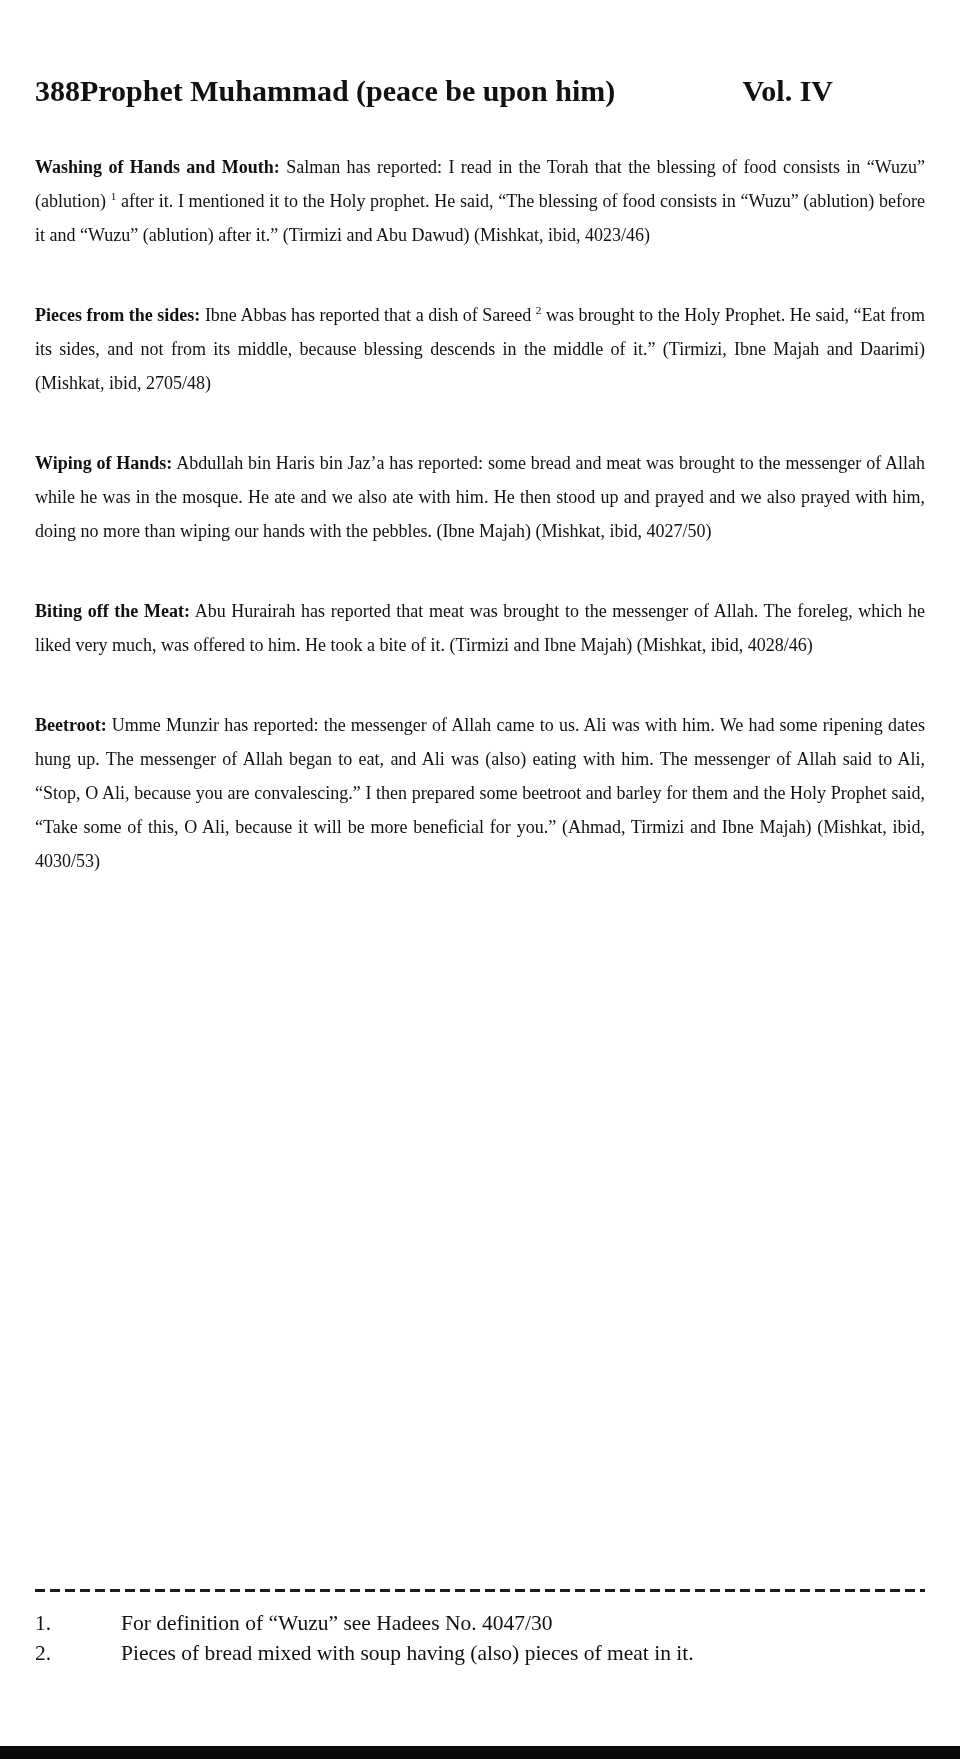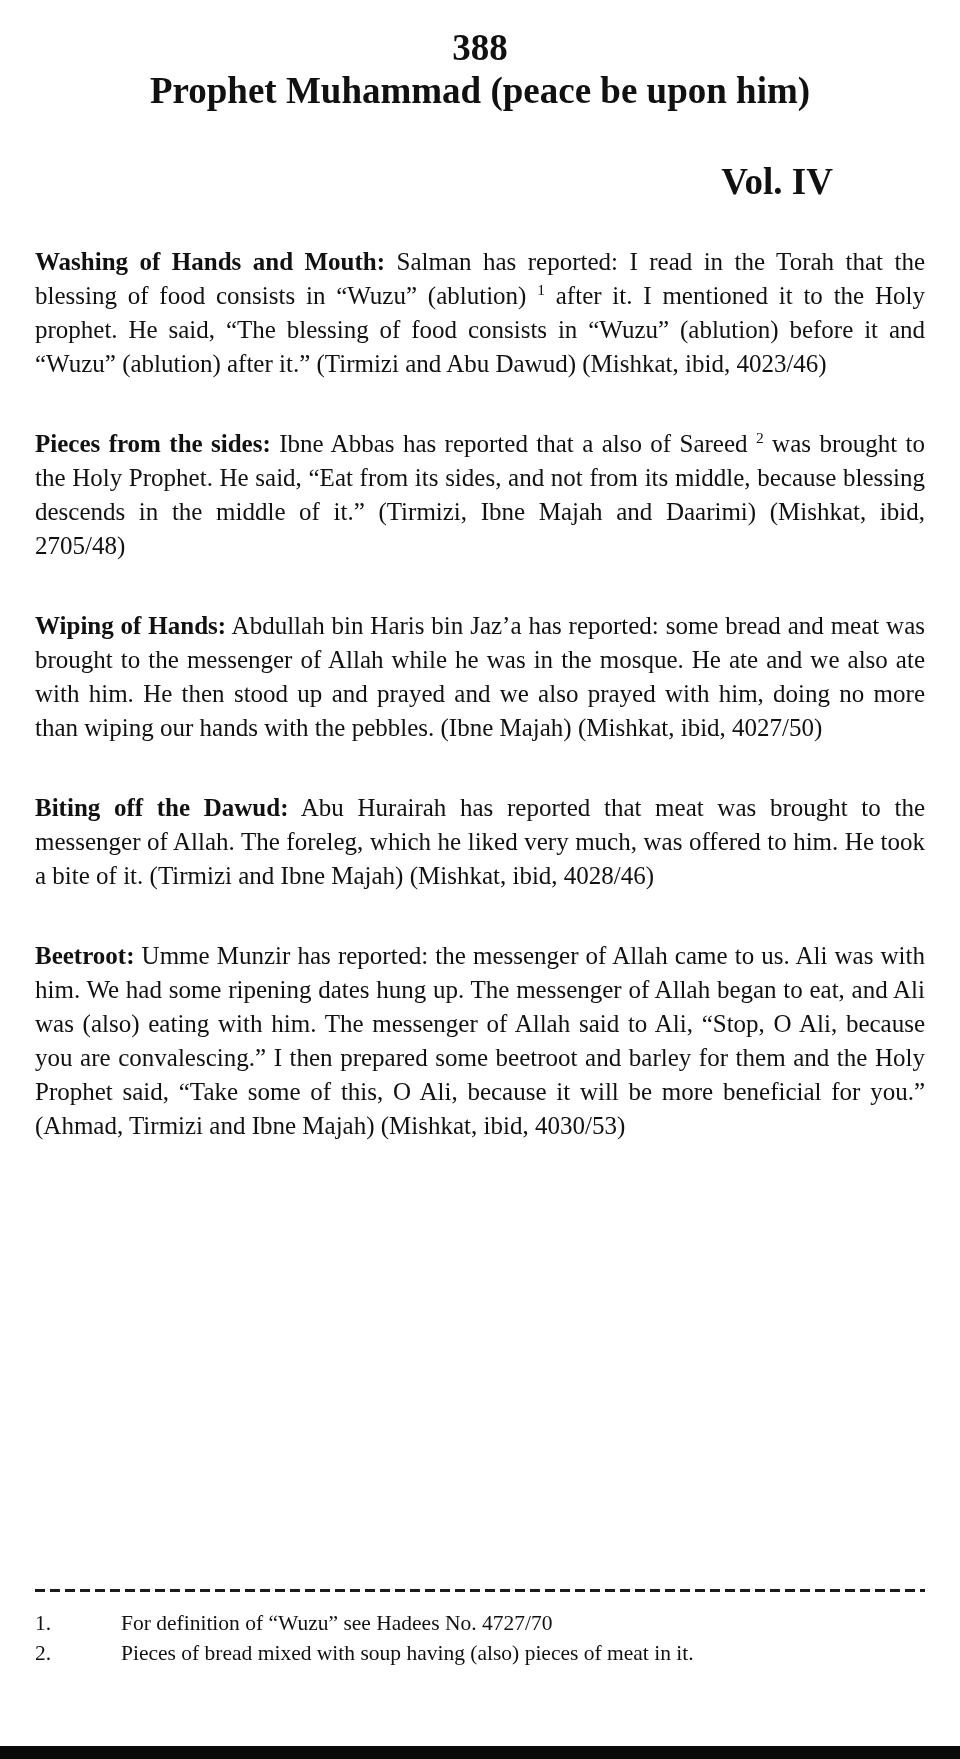--- a/index.html
+++ b/index.html
@@ -14,40 +14,39 @@
     background: #ffffff;
     color: #111111;
     font-family: "Liberation Serif", serif;
     padding: 26px 35px 0 35px;
     display: flex;
     flex-direction: column;
     overflow: hidden;
   }
   .page-header {
     display: flex;
-    align-items: center;
+    align-items: flex-end;
     font-weight: bold;
-    font-size: 37px;
+    font-size: 30px;
     margin-bottom: 42px;
-    flex-direction: column;
   }
   .page-number { flex: 0 0 auto; }
   .book-title {
     flex: 1 1 auto;
     text-align: left;
   }
   .volume {
     flex: 0 0 auto;
     margin-left: auto;
     padding-right: 92px;
     margin-top: 48px;
   }
   .body-text { flex: 0 0 auto; }
   .para {
-    font-size: 25px;
+    font-size: 18px;
     line-height: 34px;
     text-align: justify;
     margin: 0 0 46px 0;
   }
   .para b { font-weight: bold; }
   sup {
     font-size: 0.62em;
     vertical-align: super;
     line-height: 0;
   }
@@ -85,43 +84,43 @@
     <span class="volume">Vol. IV</span>
   </div>
 
   <div class="body-text">
 
     <p class="para">
       <b>Washing of Hands and Mouth:</b><span> Salman has reported: I read in the Torah that the blessing of food consists in “Wuzu” (ablution) </span><sup>1</sup><span> after it. I mentioned it to the Holy prophet. He said, “The blessing of food consists in “Wuzu” (ablution) before it and “Wuzu” (ablution) after it.” (Tirmizi and Abu Dawud) (Mishkat, ibid, 4023/46)</span>
     </p>
 
     <p class="para">
-      <b>Pieces from the sides:</b><span> Ibne Abbas has reported that a also of Sareed </span><sup>2</sup><span> was brought to the Holy Prophet. He said, “Eat from its sides, and not from its middle, because blessing descends in the middle of it.” (Tirmizi, Ibne Majah and Daarimi) (Mishkat, ibid, 2705/48)</span>
+      <b>Pieces from the sides:</b><span> Ibne Abbas has reported that a dish of Sareed </span><sup>2</sup><span> was brought to the Holy Prophet. He said, “Eat from its sides, and not from its middle, because blessing descends in the middle of it.” (Tirmizi, Ibne Majah and Daarimi) (Mishkat, ibid, 2705/48)</span>
     </p>
 
     <p class="para">
       <b>Wiping of Hands:</b><span> Abdullah bin Haris bin Jaz’a has reported: some bread and meat was brought to the messenger of Allah while he was in the mosque. He ate and we also ate with him. He then stood up and prayed and we also prayed with him, doing no more than wiping our hands with the pebbles. (Ibne Majah) (Mishkat, ibid, 4027/50)</span>
     </p>
 
     <p class="para">
-      <b>Biting off the Dawud:</b><span> Abu Hurairah has reported that meat was brought to the messenger of Allah. The foreleg, which he liked very much, was offered to him. He took a bite of it. (Tirmizi and Ibne Majah) (Mishkat, ibid, 4028/46)</span>
+      <b>Biting off the Meat:</b><span> Abu Hurairah has reported that meat was brought to the messenger of Allah. The foreleg, which he liked very much, was offered to him. He took a bite of it. (Tirmizi and Ibne Majah) (Mishkat, ibid, 4028/46)</span>
     </p>
 
     <p class="para">
       <b>Beetroot:</b><span> Umme Munzir has reported: the messenger of Allah came to us. Ali was with him. We had some ripening dates hung up. The messenger of Allah began to eat, and Ali was (also) eating with him. The messenger of Allah said to Ali, “Stop, O Ali, because you are convalescing.” I then prepared some beetroot and barley for them and the Holy Prophet said, “Take some of this, O Ali, because it will be more beneficial for you.” (Ahmad, Tirmizi and Ibne Majah) (Mishkat, ibid, 4030/53)</span>
     </p>
 
 
   </div>
 
   <div class="footnote-section">
     <div class="footnote-separator"></div>
     <div class="footnote">
       <span class="footnote-number">1.</span>
-      <span class="footnote-text">For definition of “Wuzu” see Hadees No. 4727/70</span>
+      <span class="footnote-text">For definition of “Wuzu” see Hadees No. 4047/30</span>
     </div>
     <div class="footnote">
       <span class="footnote-number">2.</span>
       <span class="footnote-text">Pieces of bread mixed with soup having (also) pieces of meat in it.</span>
     </div>
   </div>
 
   <div class="page-edge"></div>
 
 </div>

